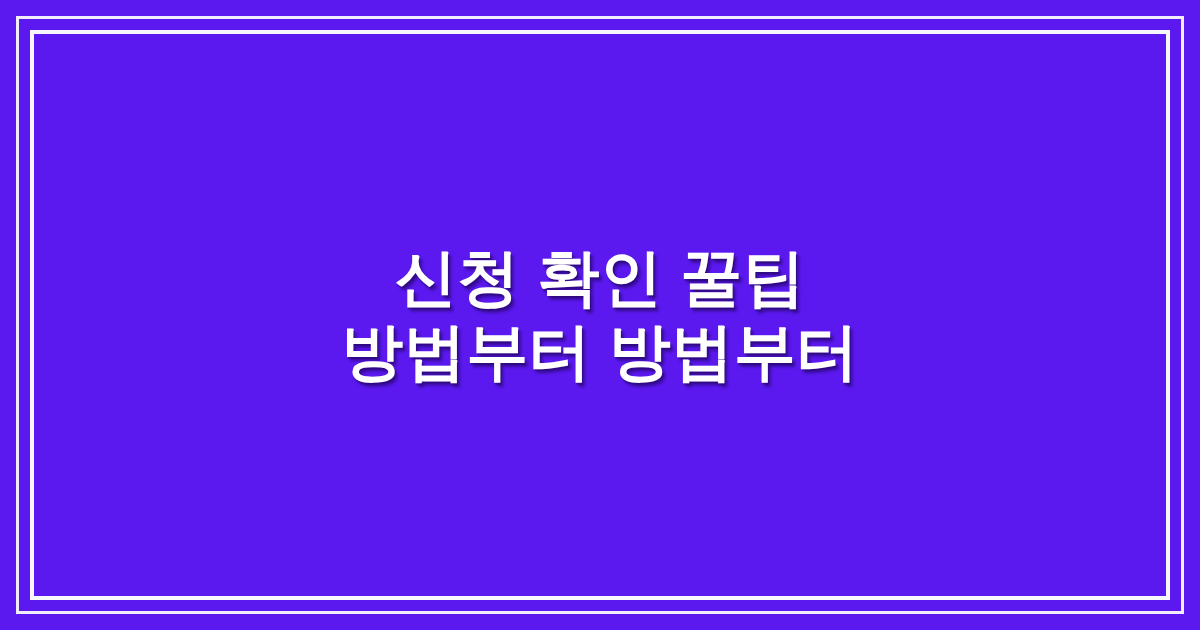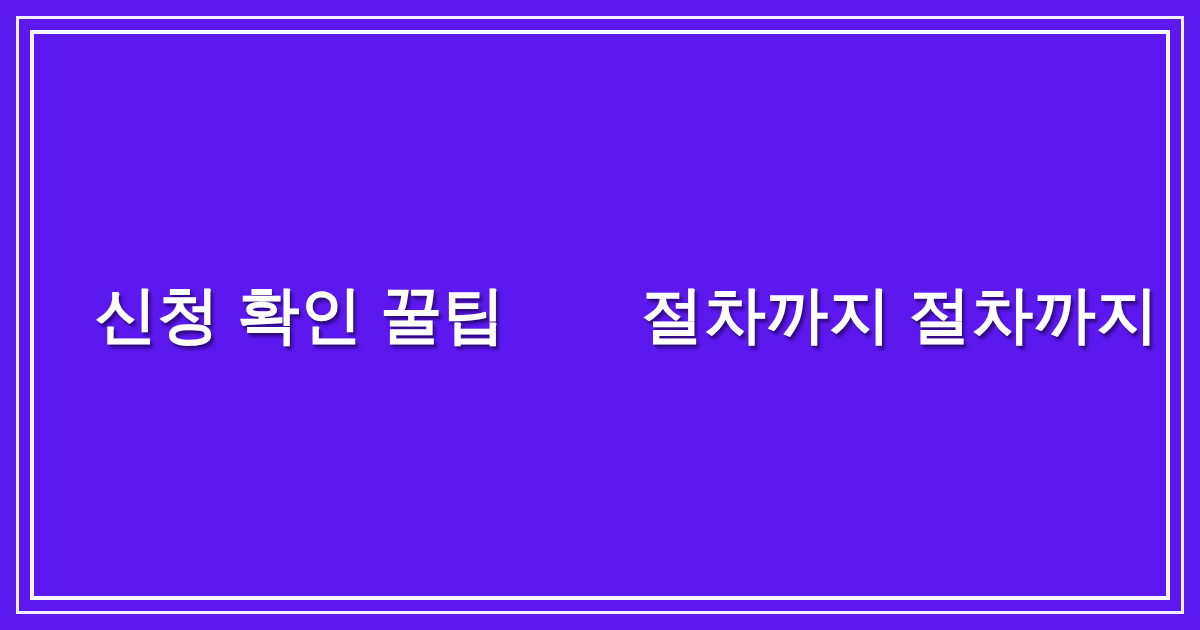--- a/index.html
+++ b/index.html
@@ -52,21 +52,21 @@
   }
 
   
   .title-wrap {
     position: absolute;
     left: 0;
     right: 0;
     top: 0;
     bottom: 0;
     display: flex;
-    flex-direction: row;
+    flex-direction: column;
     align-items: center;
     justify-content: center;
   }
 
   .title-line {
     display: block;
     width: 100%;
     text-align: center;
     color: #ffffff;
     font-size: 62px;
@@ -82,16 +82,16 @@
 </head>
 <body>
 
 <div id="banner">
 
   <div class="frame frame-outer"></div>
   <div class="frame frame-inner"></div>
 
   <div class="title-wrap">
     <span class="title-line">신청 확인 꿀팁</span>
-    <span class="title-line">절차까지 절차까지</span>
+    <span class="title-line">방법부터 방법부터</span>
   </div>
 
 </div>
 
 </body></html>

